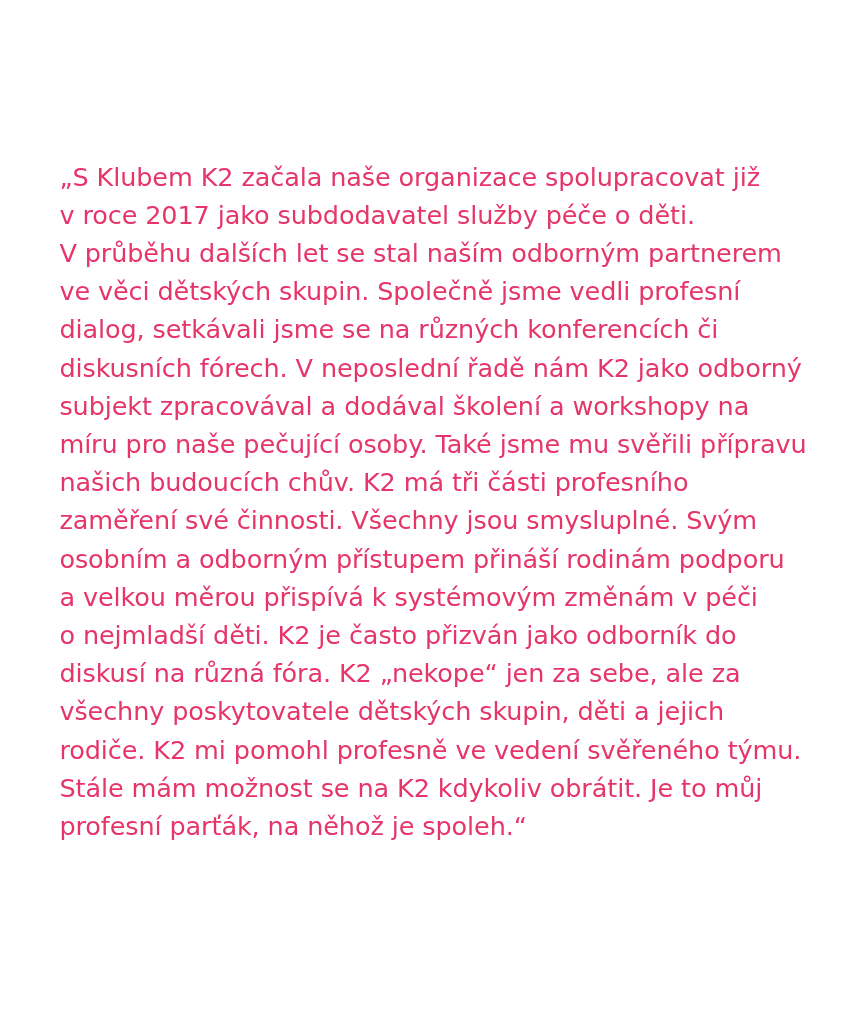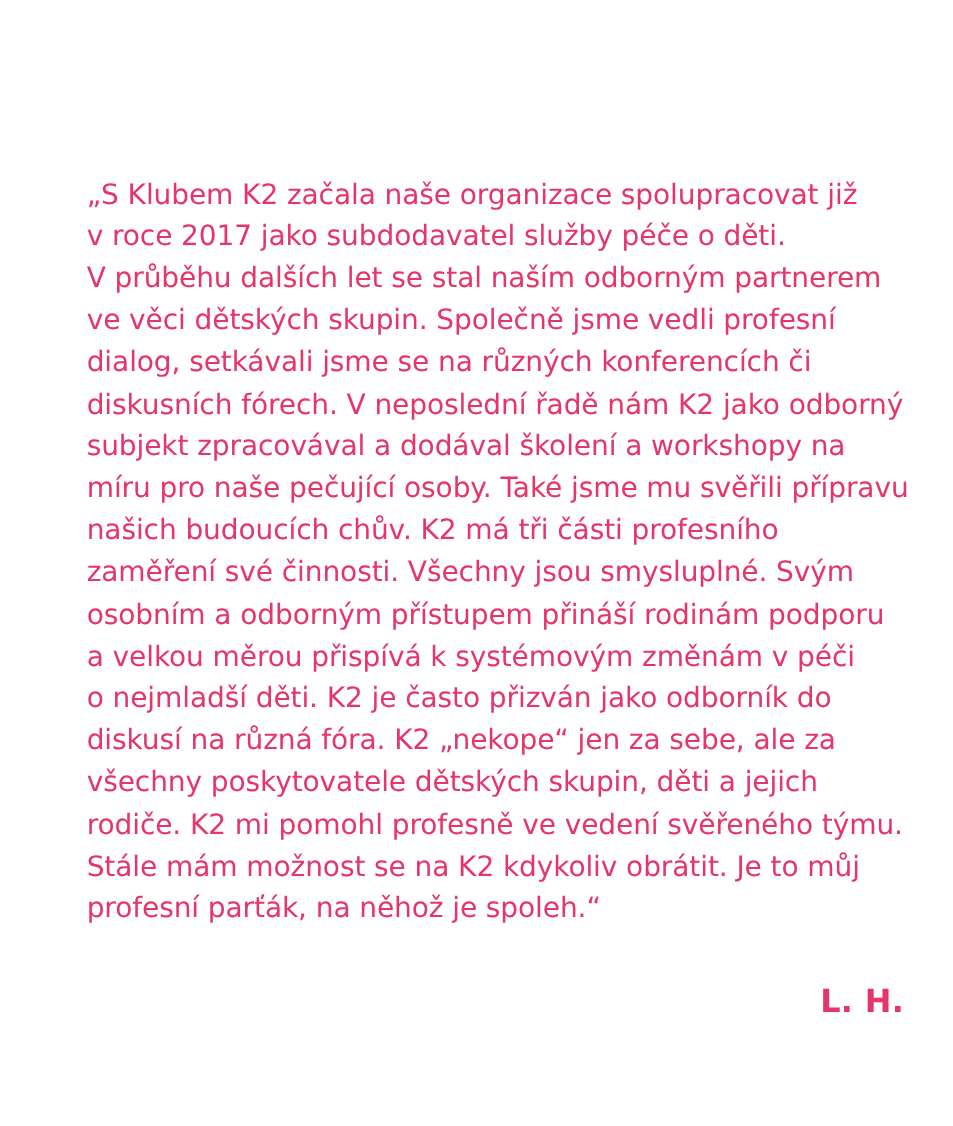--- a/index.html
+++ b/index.html
@@ -13,21 +13,21 @@
     font-family: "DejaVu Sans", "Liberation Sans", sans-serif;
     overflow: hidden;
   }
   .testimonial {
     box-sizing: border-box;
     width: 866px;
     height: 1024px;
     padding: 132px 40px 0 40px;
     display: flex;
     flex-direction: column;
-    align-items: flex-end;
+    align-items: center;
   }
   .quote-body {
     color: #e5356b;
     font-size: 25.5px;
     line-height: 38.2px;
     font-weight: 500;
     letter-spacing: -0.1px;
     white-space: pre-line;
     text-align: left;
   }
@@ -56,14 +56,13 @@
 našich budoucích chův. K2 má tři části profesního
 zaměření své činnosti. Všechny jsou smysluplné. Svým
 osobním a odborným přístupem přináší rodinám podporu
 a velkou měrou přispívá k systémovým změnám v péči
 o nejmladší děti. K2 je často přizván jako odborník do
 diskusí na různá fóra. K2 „nekope“ jen za sebe, ale za
 všechny poskytovatele dětských skupin, děti a jejich
 rodiče. K2 mi pomohl profesně ve vedení svěřeného týmu.
 Stále mám možnost se na K2 kdykoliv obrátit. Je to můj
 profesní parťák, na něhož je spoleh.“</p>
-  <div class="attribution">L. H.</div>
 </div>
 
 </body></html>

